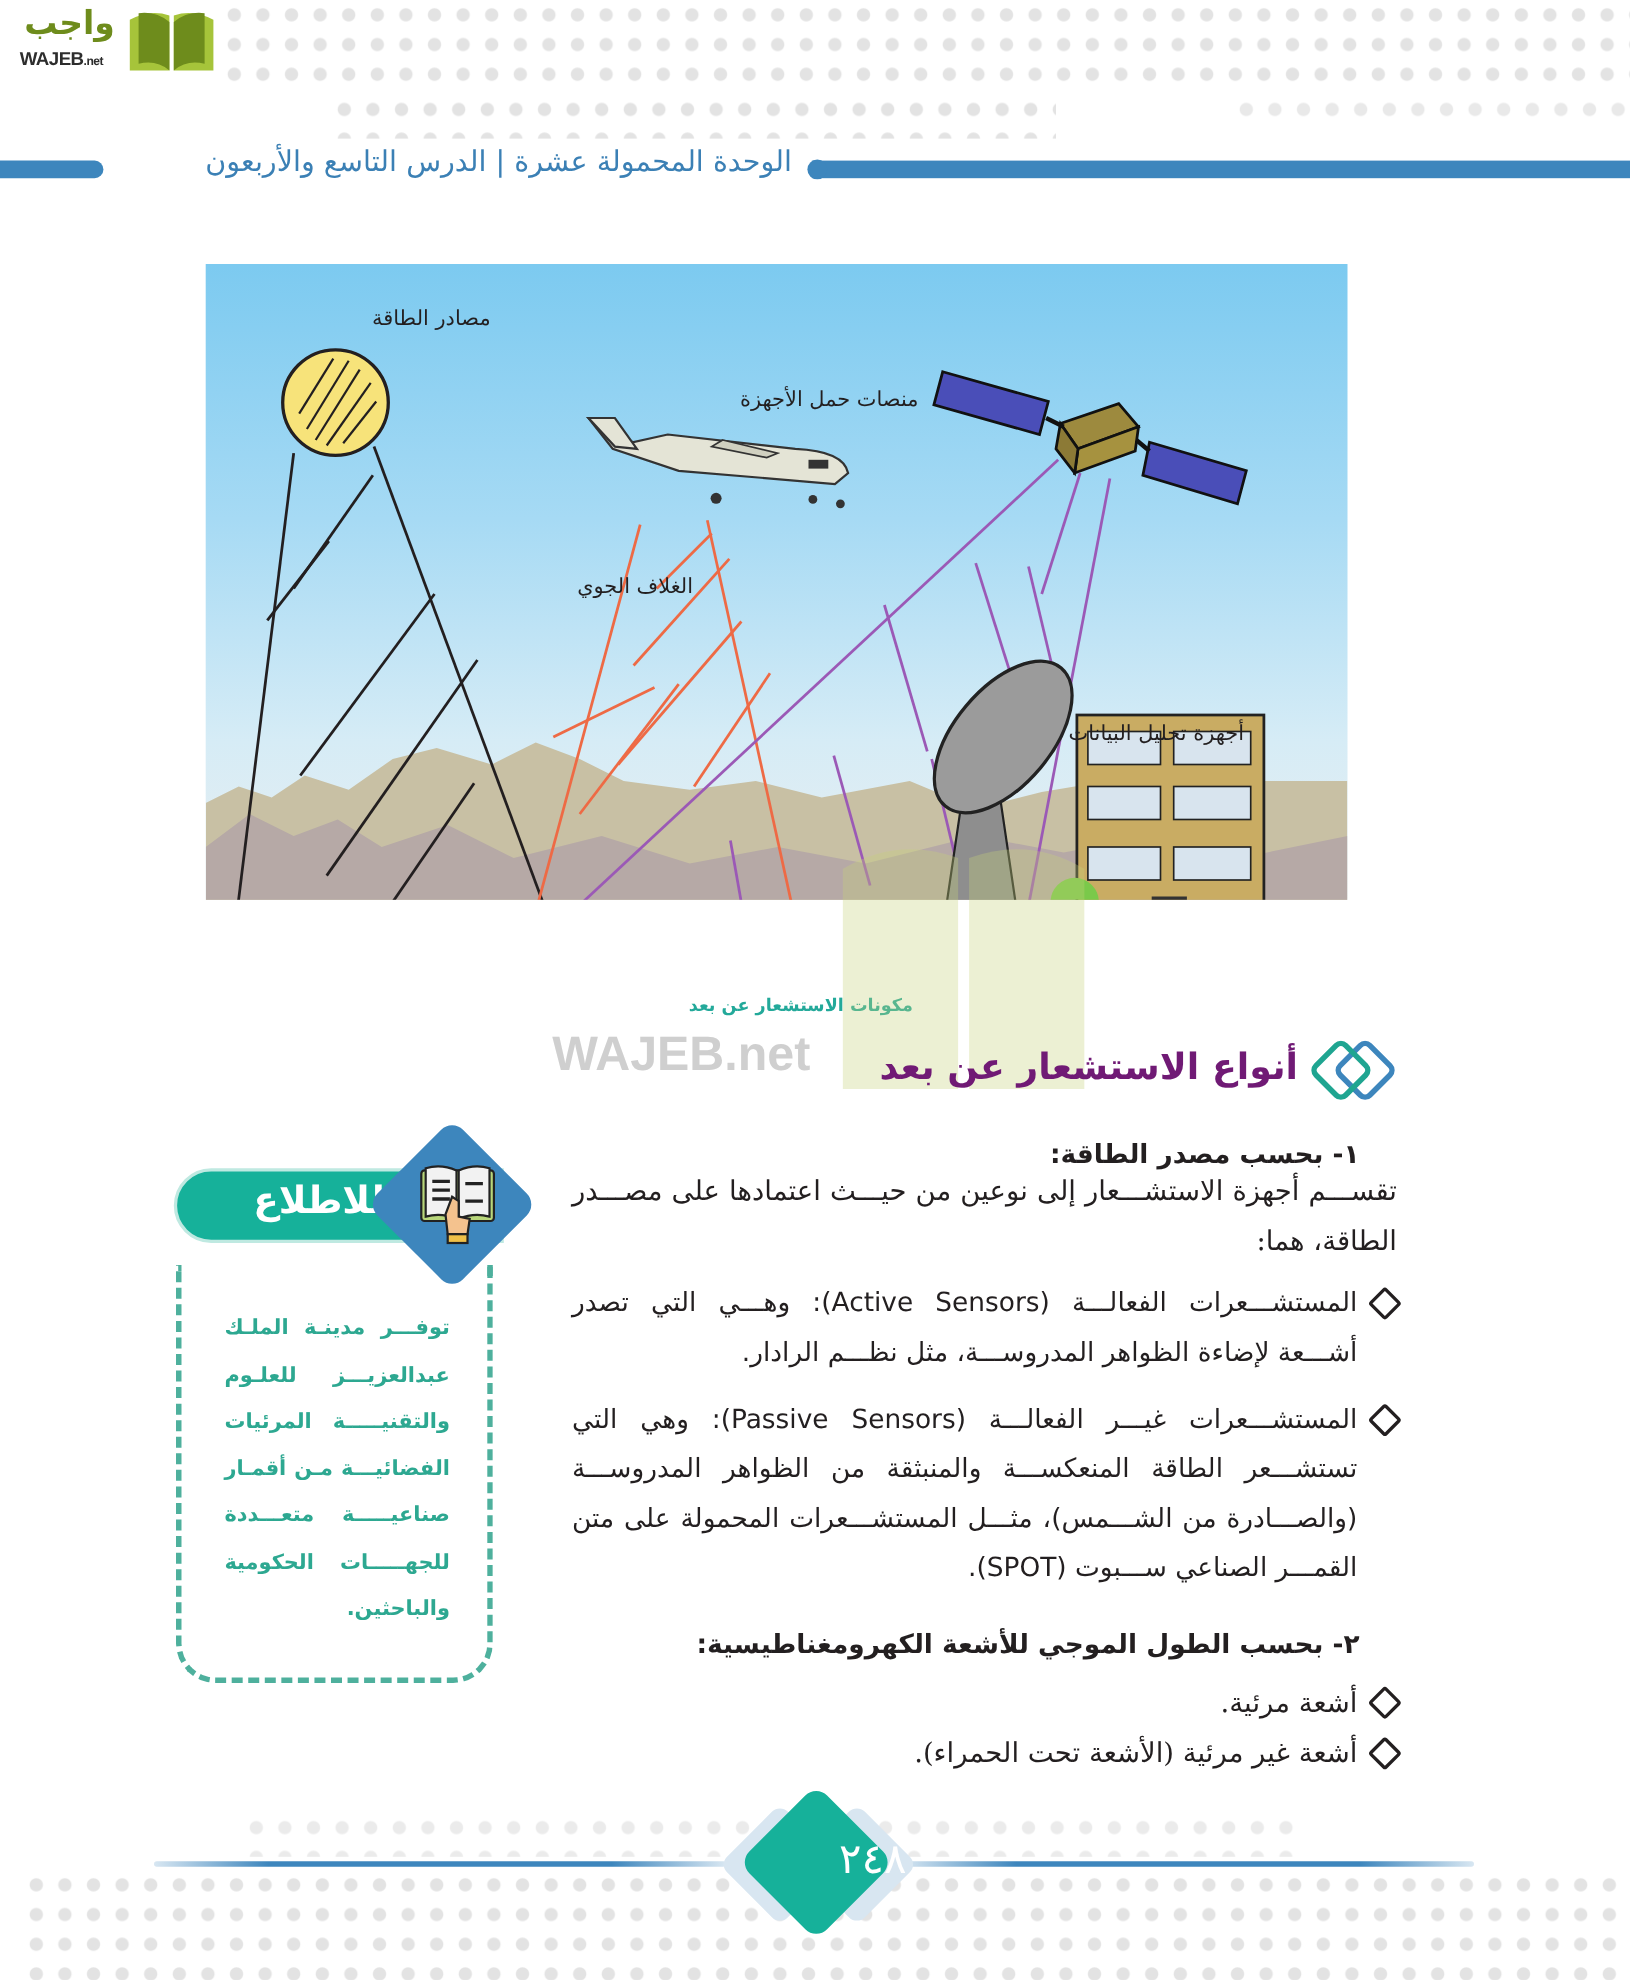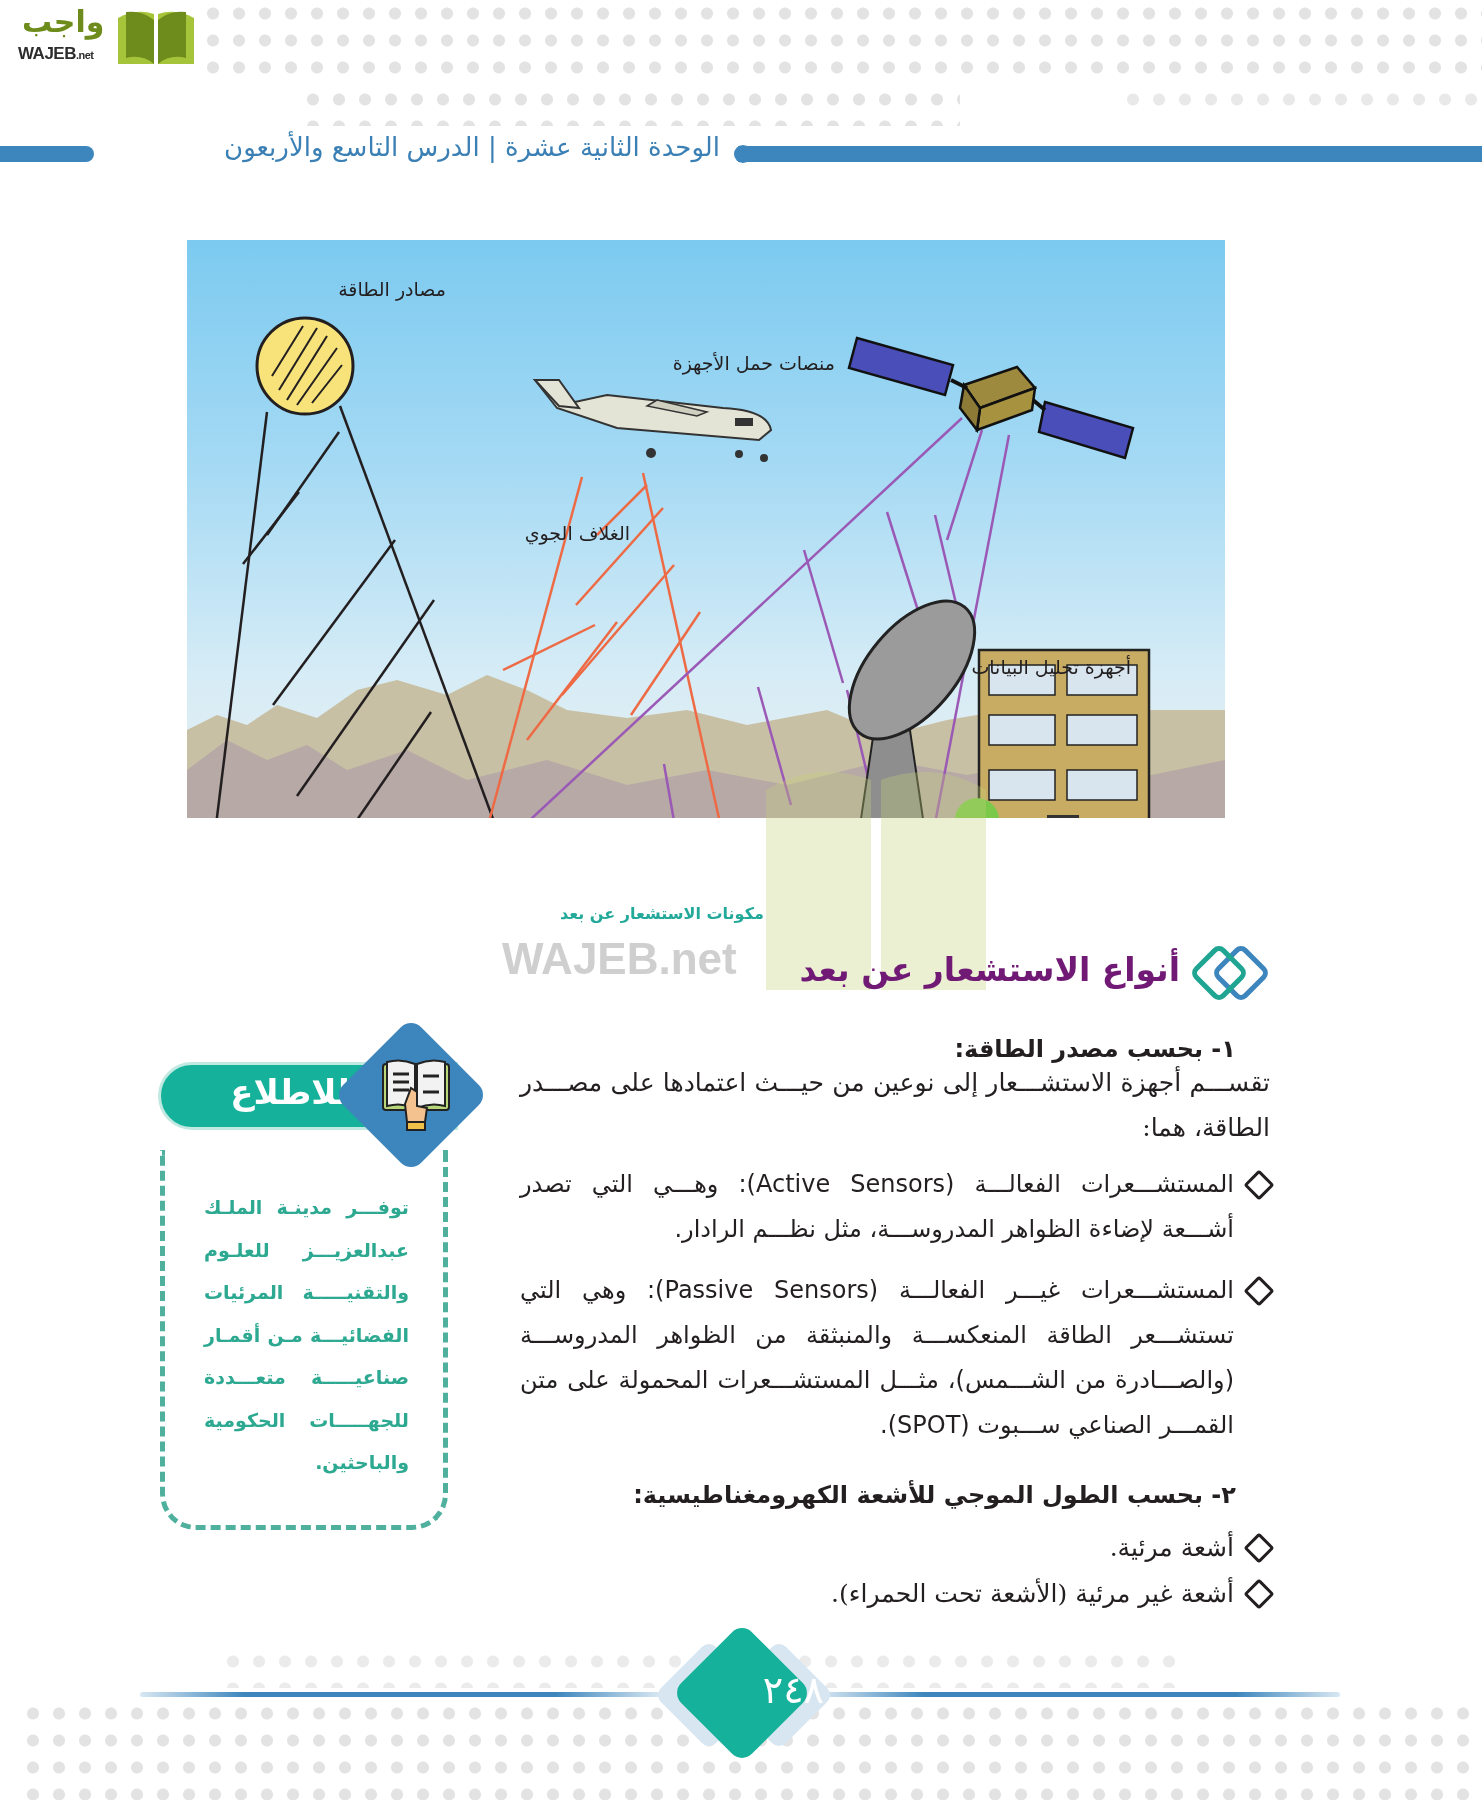--- a/index.html
+++ b/index.html
@@ -23,21 +23,21 @@
   .header-bar-left { position:absolute; left:0; top:146px; width:94px; height:16px; background:#3d86bd; border-radius:0 8px 8px 0; }
   .header-bar-right { position:absolute; left:738px; top:146px; width:744px; height:16px; background:#3d86bd; }
   .header-dot { position:absolute; left:734px; top:145px; width:18px; height:18px; border-radius:50%; background:#3d86bd; }
   .header-title { position:absolute; left:120px; top:132px; width:600px; text-align:right; font-size:26px; color:#3b80b5; direction:rtl; }
 
   
   .figure { position:absolute; left:187px; top:240px; width:1038px; height:578px; overflow:hidden;
     background:linear-gradient(#7ccaf0 0%, #a6daf4 40%, #d6ecf6 75%, #e8eef0 100%); }
   .figure svg { position:absolute; left:0; top:0; }
   .fig-label { position:absolute; font-size:19px; color:#231f20; white-space:nowrap; direction:rtl; }
-  .fig-caption { position:absolute; left:560px; top:904px; width:270px; text-align:left; font-size:16px; font-weight:bold; color:#23a99a; direction:rtl; }
+  .fig-caption { position:absolute; left:560px; top:904px; width:270px; text-align:right; font-size:16px; font-weight:bold; color:#23a99a; direction:rtl; }
 
   
   .wm-text { position:absolute; left:502px; top:934px; font-size:44px; font-weight:bold; color:#c7c7c7; font-family:"Liberation Sans", sans-serif; direction:ltr; opacity:0.85;}
   .wm-book { position:absolute; left:766px; top:760px; width:220px; height:230px; opacity:0.32; }
 
   
   .section-title { position:absolute; left:700px; top:950px; width:480px; text-align:right; font-size:33px; font-weight:bold; color:#701a75; direction:rtl; }
   .section-icon { position:absolute; left:1188px; top:946px; width:82px; height:56px; }
 
   .main-text { position:absolute; left:520px; width:750px; text-align:justify; text-align-last:right; direction:rtl; font-size:25px; line-height:45px; font-family:"DejaVu Serif", "Liberation Serif", serif; color:#231f20; }
@@ -77,21 +77,21 @@
     <path d="M2 10 L2 56 L38 56 L38 6 Q20 0 2 10Z" fill="#a6c43a"></path>
     <path d="M78 10 L78 56 L42 56 L42 6 Q60 0 78 10Z" fill="#a6c43a"></path>
     <path d="M10 4 L10 50 Q26 46 38 56 L38 12 Q26 2 10 4Z" fill="#6e8c1c"></path>
     <path d="M70 4 L70 50 Q54 46 42 56 L42 12 Q54 2 70 4Z" fill="#6e8c1c"></path>
   </svg>
 </div>
 
 <div class="header-bar-left"></div>
 <div class="header-bar-right"></div>
 <div class="header-dot"></div>
-<div class="header-title">الوحدة الثانية عشرة | الدرس التاسع والأربعون</div>
+<div class="header-title">الوحدة المحمولة عشرة | الدرس التاسع والأربعون</div>
 
 <div class="figure">
   <svg width="1038" height="650" viewBox="0 0 1038 650">
 
     <path d="M0 490 L30 475 L60 485 L90 465 L130 478 L170 450 L210 440 L260 455 L300 435 L340 450 L380 470 L440 478 L500 470 L560 485 L640 470 L700 495 L760 480 L820 470 L880 460 L940 470 L1038 470 L1038 650 L0 650Z" fill="#c8c0a4"></path>
     <path d="M0 530 L40 500 L80 520 L120 505 L160 530 L220 510 L280 540 L360 520 L440 545 L520 530 L600 545 L700 520 L780 535 L860 520 L940 540 L1038 520 L1038 650 L0 650Z" fill="#b6a9a6"></path>
     <path d="M0 610 L300 600 L600 592 L1038 600 L1038 650 L0 650Z" fill="#e7dfd0"></path>
     <path d="M320 585 L560 582 L520 590 L330 592Z" fill="#e8a6a0" opacity=".7"></path>
 
     <circle cx="118" cy="126" r="48" fill="#f7e37a" stroke="#231f20" stroke-width="3"></circle>

